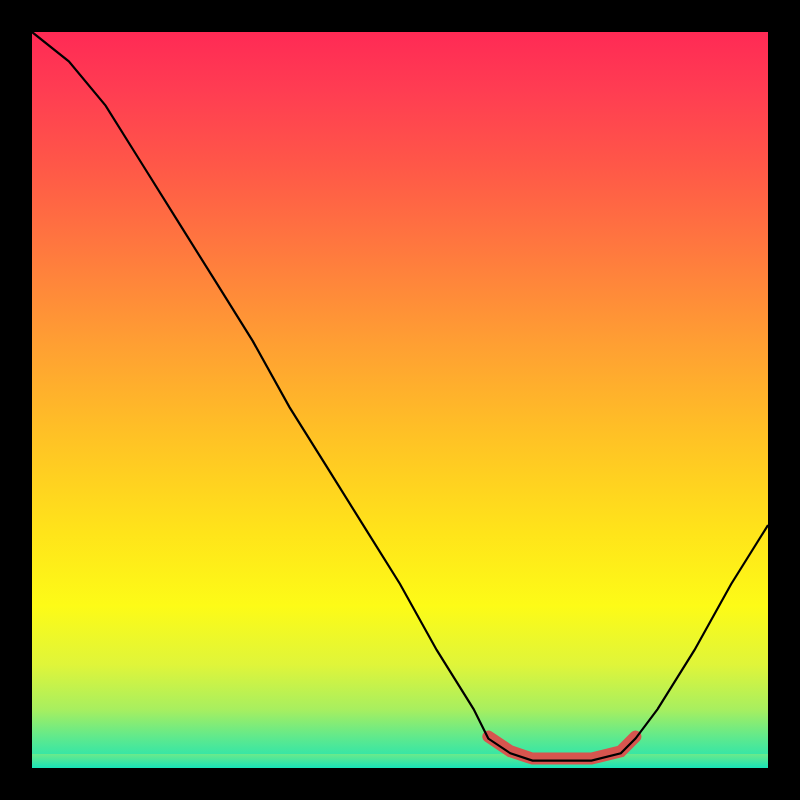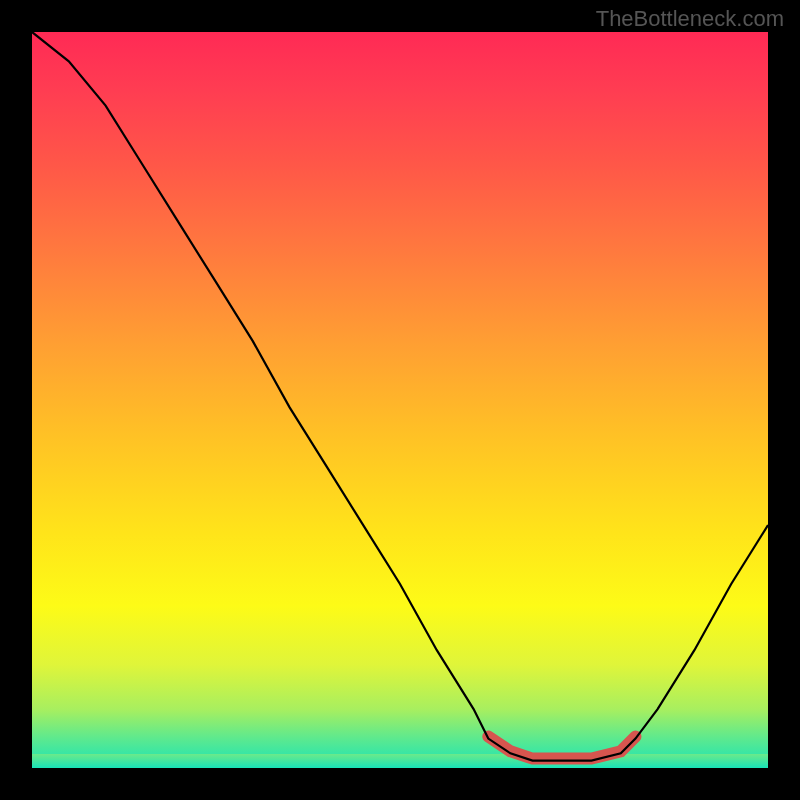--- a/index.html
+++ b/index.html
@@ -75,21 +75,20 @@
     stroke: #000;
     stroke-width: 2.2;
     fill: none;
   }
 </style>
 </head>
 <body>
 
 <div class="container">
 
-  <div class="watermark">TheBottleneck.com</div>
 
   <div class="plot-area">
     <div class="gradient-bg"></div>
     <div class="green-band"></div>
 
     <svg class="curve" viewBox="0 0 736 736" preserveAspectRatio="none">
 
       <path id="highlight-path" class="red-dash" d="M456.3 704.6 L478.4 719.3 L500.5 726.6 L529.9 726.6 L559.4 726.6 L588.8 719.3 L603.5 704.6"></path>
 
       <path id="main-curve" class="black-curve" d="M0.0 0.0 L36.8 29.4 L73.6 73.6 L110.4 132.5 L147.2 191.4 L184.0 250.2 L220.8 309.1 L257.6 375.4 L294.4 434.2 L331.2 493.1 L368.0 552.0 L404.8 618.2 L441.6 677.1 L456.3 706.6 L478.4 721.3 L500.5 728.6 L529.9 728.6 L559.4 728.6 L588.8 721.3 L603.5 706.6 L625.6 677.1 L662.4 618.2 L699.2 552.0 L736.0 493.1"></path>

